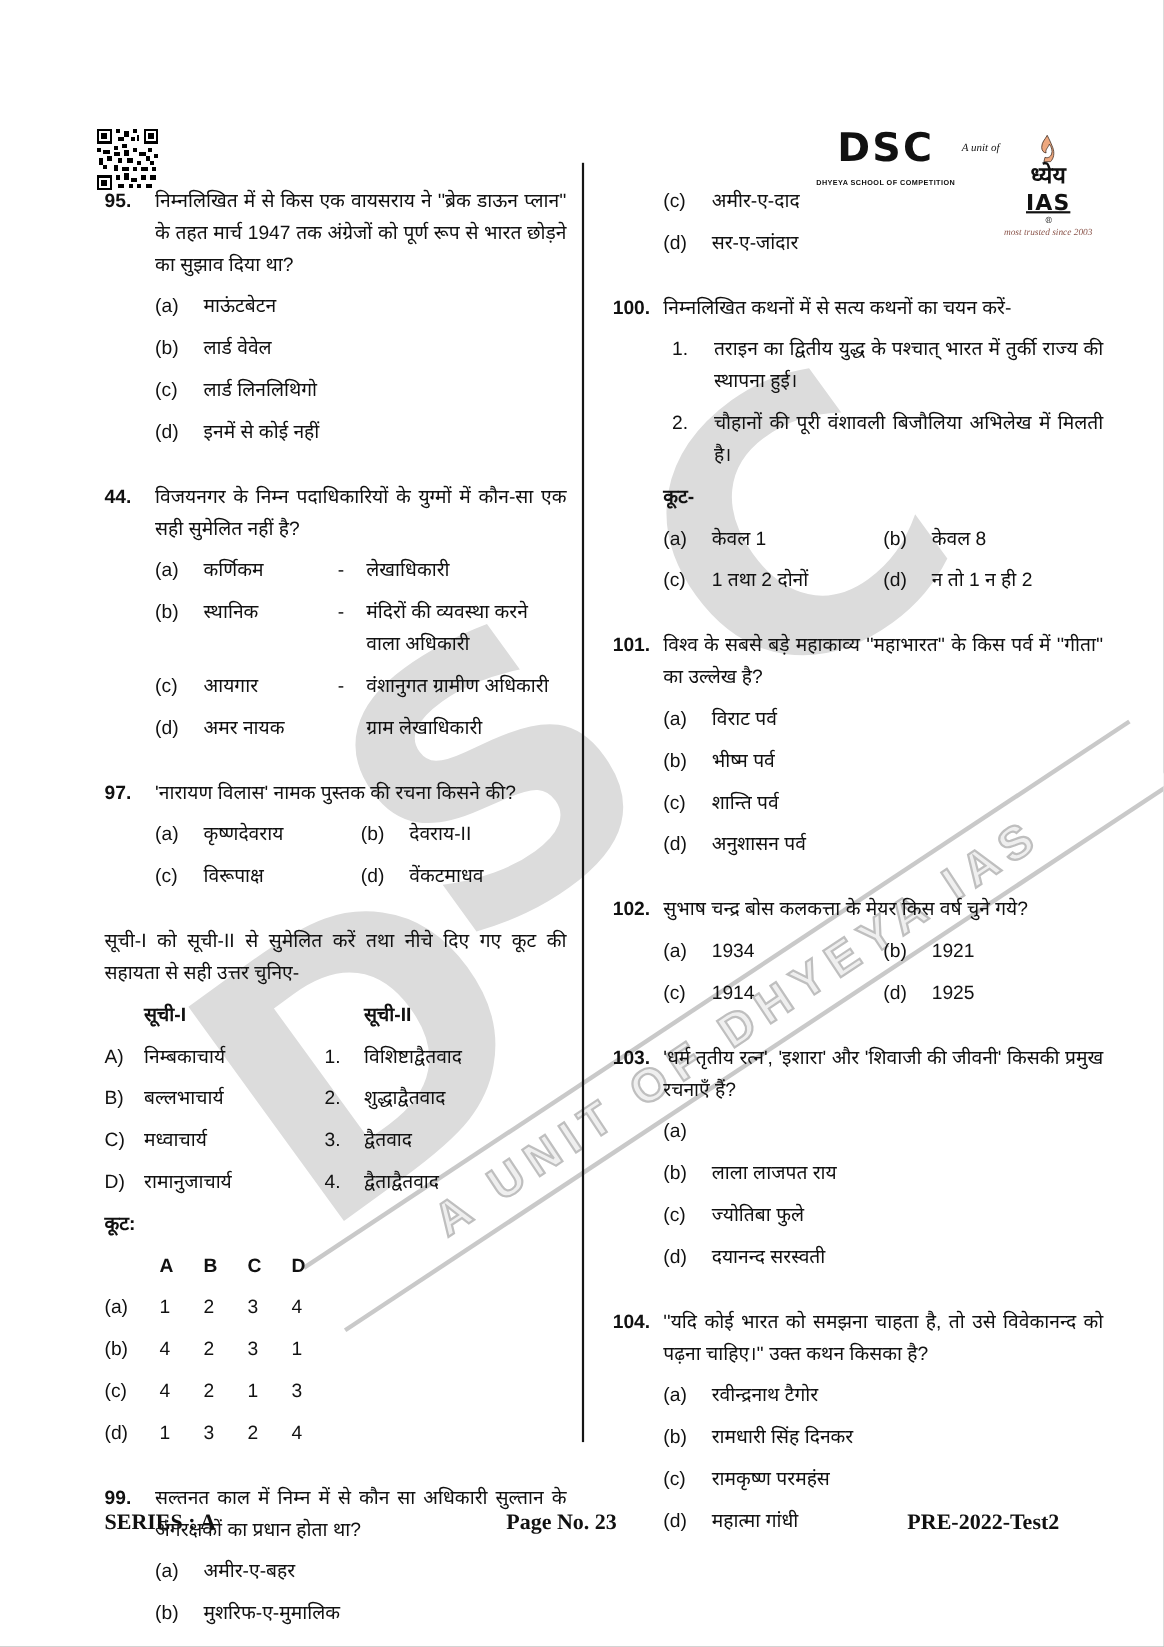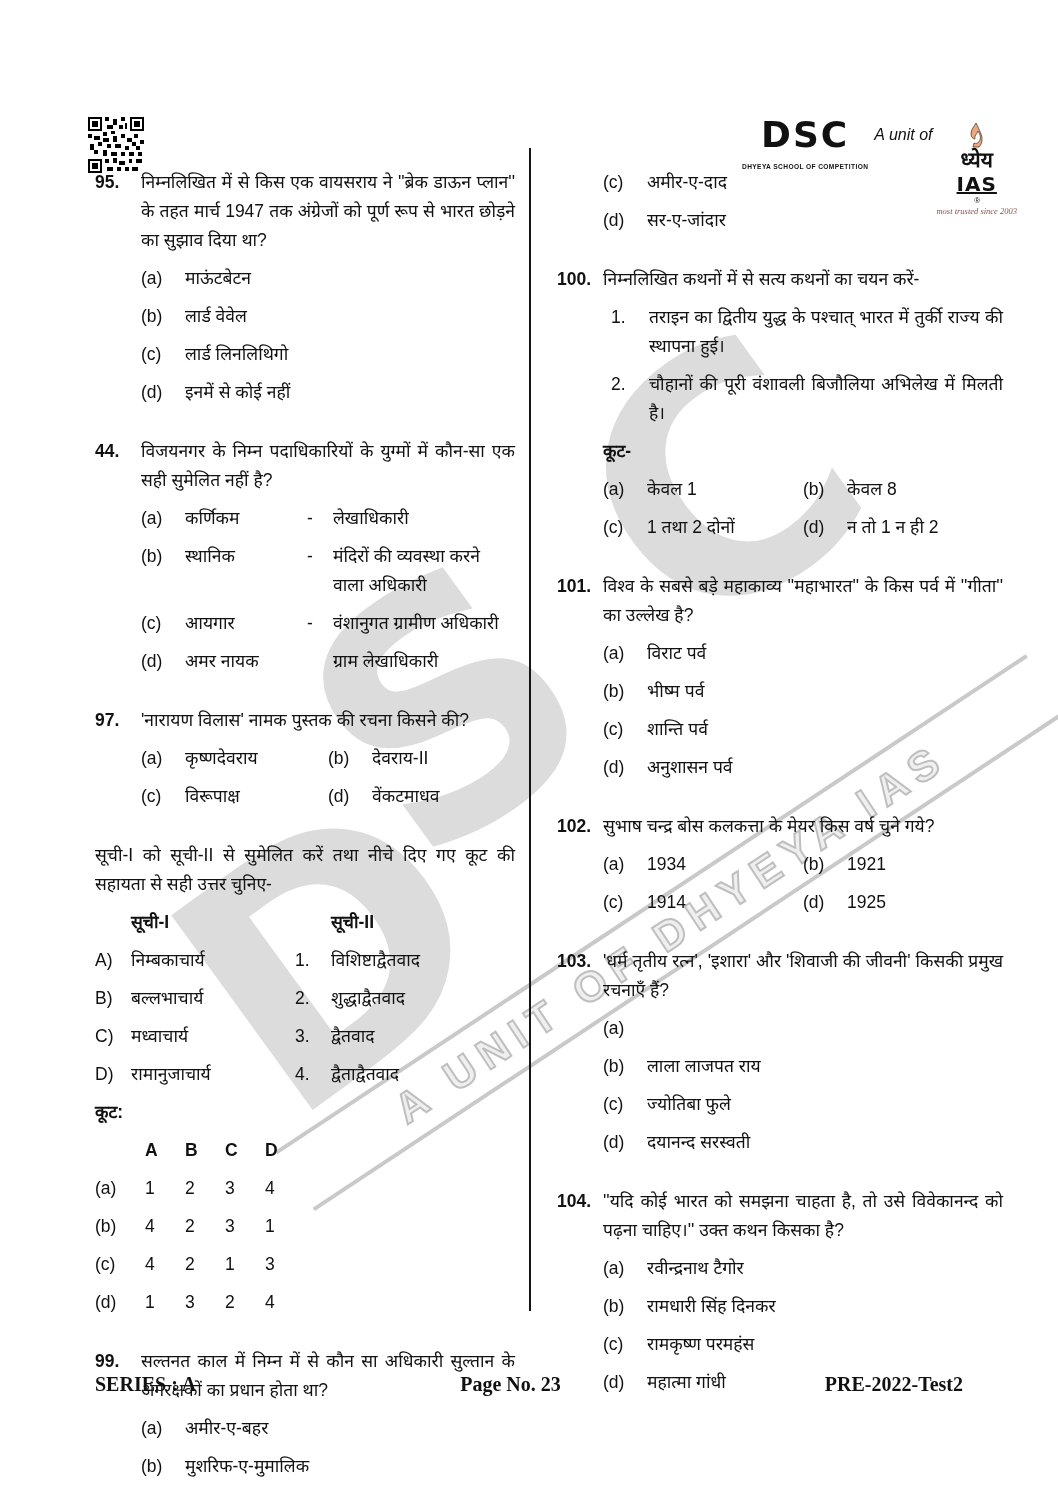--- a/index.html
+++ b/index.html
@@ -26,21 +26,21 @@
     display:flex;align-items:center;justify-content:center;
     font-weight:bold;font-size:42px;letter-spacing:9px;
     color:#efefef;-webkit-text-stroke:2px #bfbfbf;white-space:nowrap;
   }
   
   .qr{position:absolute;left:88px;top:117px;width:56px;height:56px;z-index:1;}
   .logo{position:absolute;left:742px;top:120px;width:242px;height:48px;z-index:1;display:flex;align-items:flex-start;}
   .dsc-block{display:flex;flex-direction:column;align-items:center;}
   .dsc-main{font-size:36px;line-height:30px;font-weight:800;letter-spacing:2px;font-family:"DejaVu Sans",sans-serif;}
   .dsc-sub{font-size:6.6px;font-weight:bold;letter-spacing:0.4px;white-space:nowrap;margin-top:2px;}
-  .unit{font-family:Liberation Sans, sans-serif;font-style:italic;font-size:16px;line-height:10px;margin:10px 4px 0 6px;white-space:nowrap;}
+  .unit{font-family:Liberation Serif, serif;font-style:italic;font-size:10px;line-height:10px;margin:10px 4px 0 6px;white-space:nowrap;}
   .brand{display:flex;flex-direction:column;margin-top:2px;}
   .brand-top{display:flex;align-items:center;line-height:24px;flex-direction:column;}
   .flame{width:15px;height:26px;margin-right:2px;}
   .brand-dev{font-weight:bold;font-size:21px;}
   .brand-ias{font-weight:800;font-size:20px;letter-spacing:1px;font-family:"DejaVu Sans",sans-serif;text-decoration:underline;}
   .reg{font-size:8px;vertical-align:top;line-height:10px;margin-left:1px;}
   .tagline{font-family:"Liberation Serif",serif;font-style:italic;font-size:8.5px;color:#8a544a;line-height:9px;margin-top:1px;white-space:nowrap;}
   
   .divider{position:absolute;left:529px;top:148px;width:2px;height:1163px;background:#151515;z-index:1;}
   .col{position:absolute;top:168px;z-index:1;}

